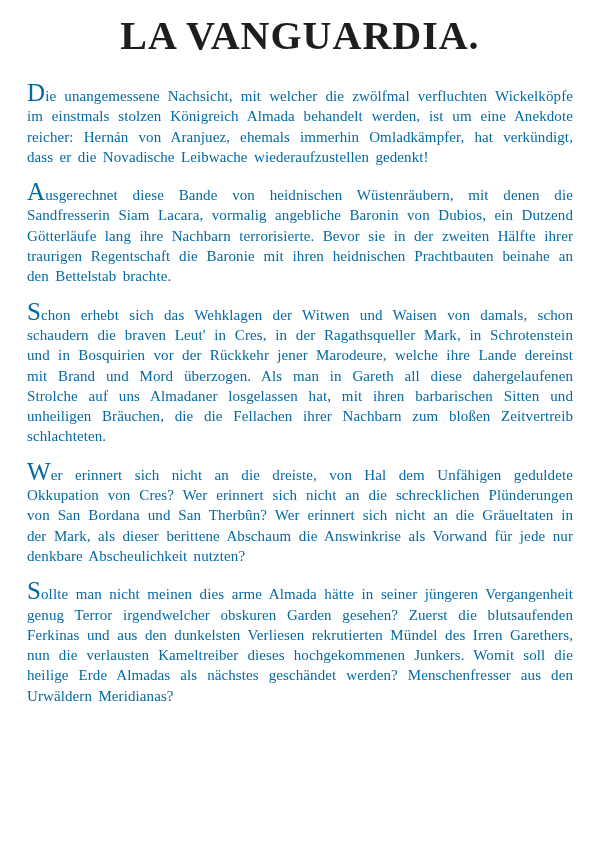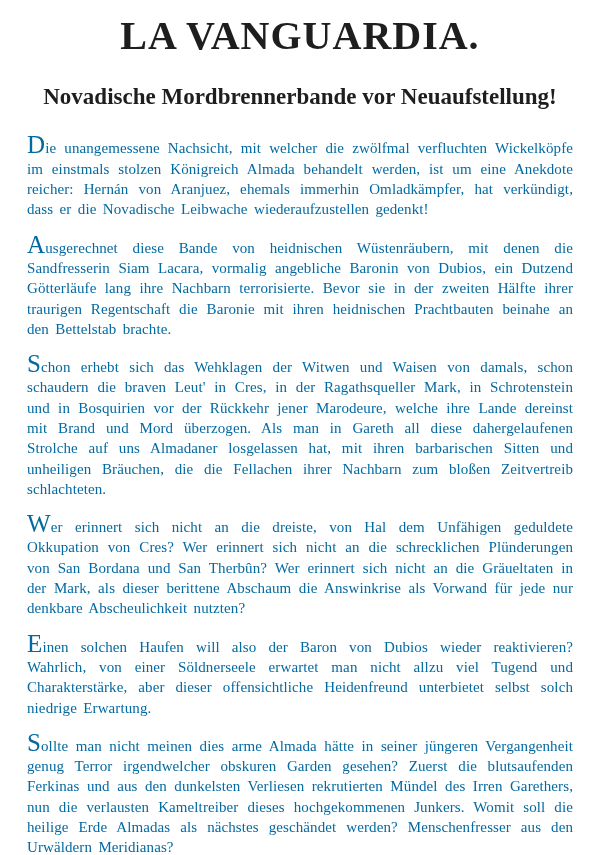--- a/index.html
+++ b/index.html
@@ -51,25 +51,23 @@
     line-height: 1;
   }
 </style>
 </head>
 <body>
 
 <div class="page">
 
   <h1 class="masthead">LA VANGUARDIA.</h1>
 
-  <h2 class="headline">Novadische Mordbrennerbande vor Neuaufstellung!</h2>
 
   <div class="article">
     <p>Die unangemessene Nachsicht, mit welcher die zwölfmal verfluchten Wickelköpfe im einstmals stolzen Königreich Almada behandelt werden, ist um eine Anekdote reicher: Hernán von Aranjuez, ehemals immerhin Omladkämpfer, hat verkündigt, dass er die Novadische Leibwache wiederaufzustellen gedenkt!</p>
     <p>Ausgerechnet diese Bande von heidnischen Wüstenräubern, mit denen die Sandfresserin Siam Lacara, vormalig angebliche Baronin von Dubios, ein Dutzend Götterläufe lang ihre Nachbarn terrorisierte. Bevor sie in der zweiten Hälfte ihrer traurigen Regentschaft die Baronie mit ihren heidnischen Prachtbauten beinahe an den Bettelstab brachte.</p>
     <p>Schon erhebt sich das Wehklagen der Witwen und Waisen von damals, schon schaudern die braven Leut' in Cres, in der Ragathsqueller Mark, in Schrotenstein und in Bosquirien vor der Rückkehr jener Marodeure, welche ihre Lande dereinst mit Brand und Mord überzogen. Als man in Gareth all diese dahergelaufenen Strolche auf uns Almadaner losgelassen hat, mit ihren barbarischen Sitten und unheiligen Bräuchen, die die Fellachen ihrer Nachbarn zum bloßen Zeitvertreib schlachteten.</p>
     <p>Wer erinnert sich nicht an die dreiste, von Hal dem Unfähigen geduldete Okkupation von Cres? Wer erinnert sich nicht an die schrecklichen Plünderungen von San Bordana und San Therbûn? Wer erinnert sich nicht an die Gräueltaten in der Mark, als dieser berittene Abschaum die Answinkrise als Vorwand für jede nur denkbare Abscheulichkeit nutzten?</p>
-    <p>Einen solchen Haufen will also der Baron von Dubios wieder reaktivieren? Wahrlich, von einer Söldnerseele erwartet man nicht allzu viel Tugend und Charakterstärke, aber dieser offensichtliche Heidenfreund unterbietet selbst solch niedrige Erwartung.</p>
     <p>Sollte man nicht meinen dies arme Almada hätte in seiner jüngeren Vergangenheit genug Terror irgendwelcher obskuren Garden gesehen? Zuerst die blutsaufenden Ferkinas und aus den dunkelsten Verliesen rekrutierten Mündel des Irren Garethers, nun die verlausten Kameltreiber dieses hochgekommenen Junkers. Womit soll die heilige Erde Almadas als nächstes geschändet werden? Menschenfresser aus den Urwäldern Meridianas?</p>
 
   </div>
 
 </div>
 
 </body></html>

